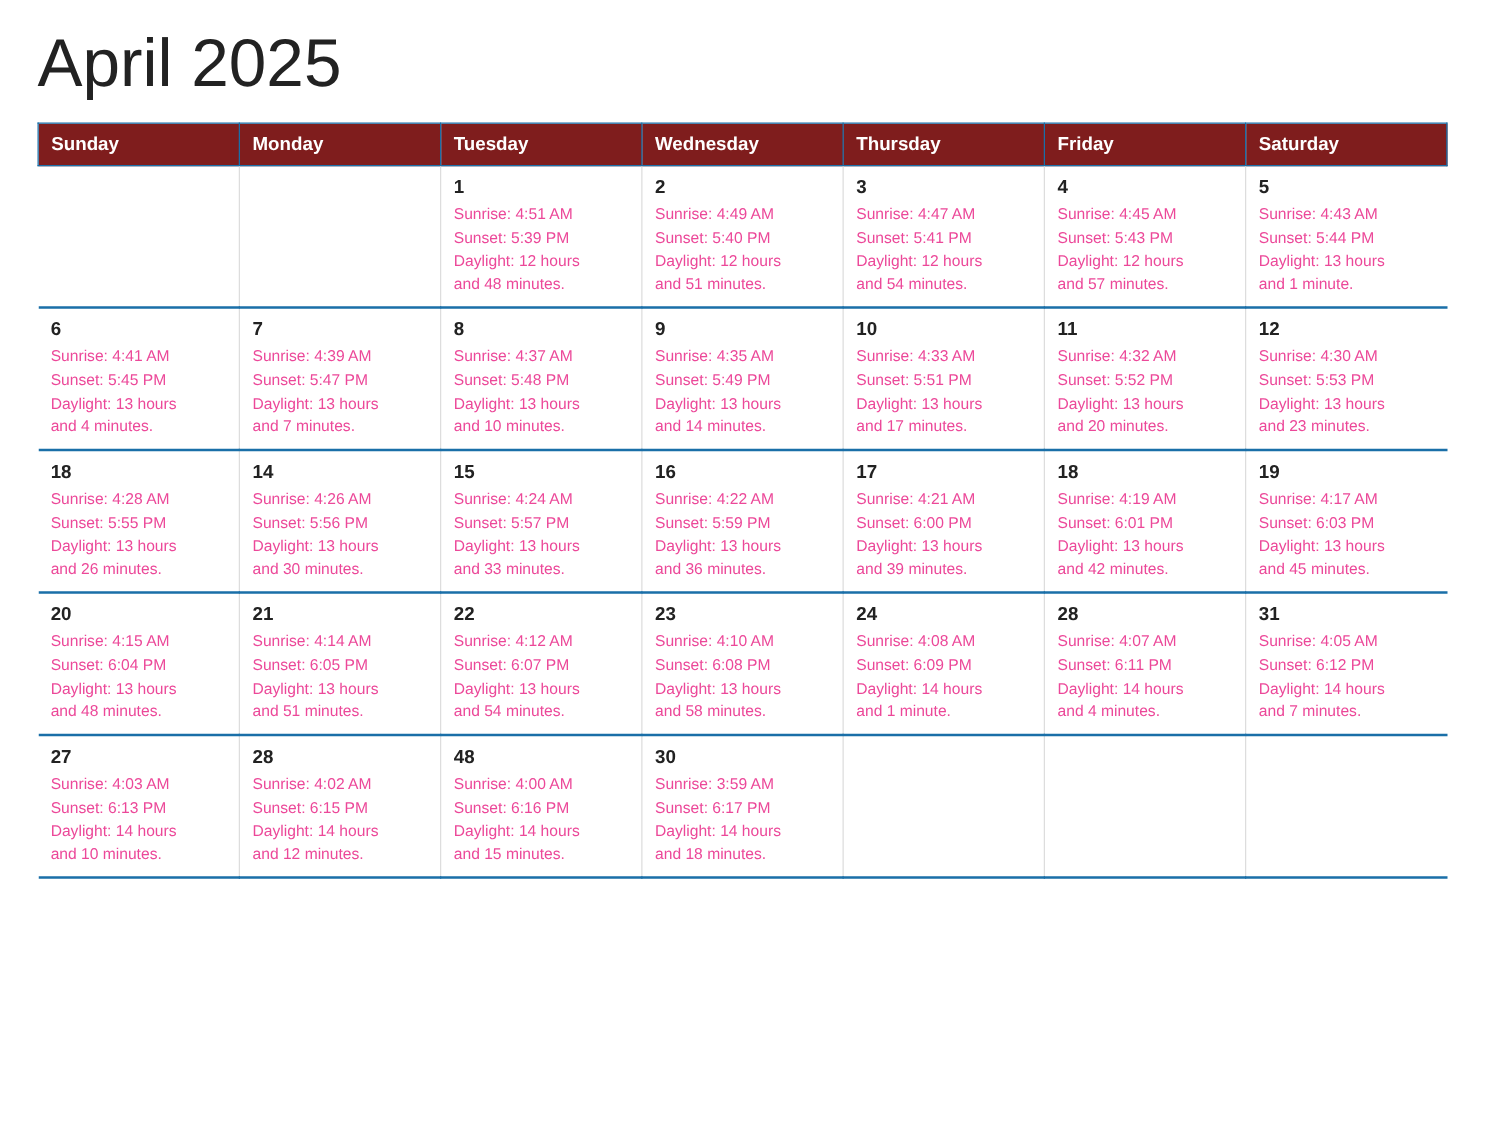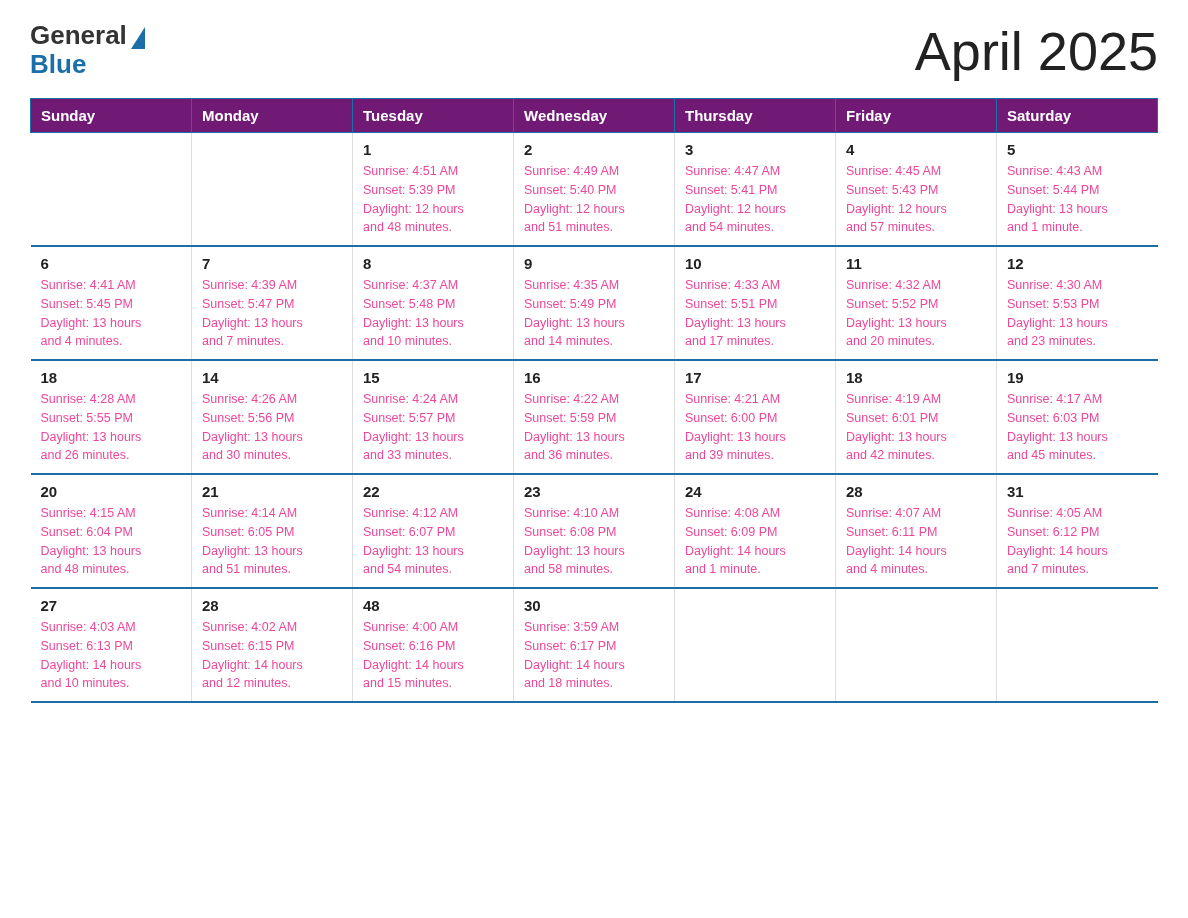--- a/index.html
+++ b/index.html
@@ -57,21 +57,21 @@
       font-size: 20px;
       font-weight: 400;
       color: #444;
     }
     table {
       width: 100%;
       border-collapse: collapse;
       table-layout: fixed;
     }
     thead tr {
-      background-color: #701a75;
+      background-color: #7f1d1d;
     }
     thead th {
       color: #fff;
       font-size: 15px;
       font-weight: 600;
       padding: 8px 10px;
       text-align: left;
       border: 1px solid #1a6fa8;
     }
     tbody tr {
@@ -97,27 +97,20 @@
     .day-info {
       font-size: 12.5px;
       line-height: 1.5;
       color: #ec4899;
     }
   </style>
 </head>
 <body>
 
 <div class="header">
-  <div class="logo">
-    <div class="logo-top">
-      <span class="logo-general">General</span>
-      <div class="logo-triangle"></div>
-    </div>
-    <span class="logo-blue">Blue</span>
-  </div>
   <div class="title-block">
     <h1>April 2025</h1>
   </div>
 </div>
 
 <table>
   <thead>
     <tr>
     <th>Sunday</th>
         <th>Monday</th>

